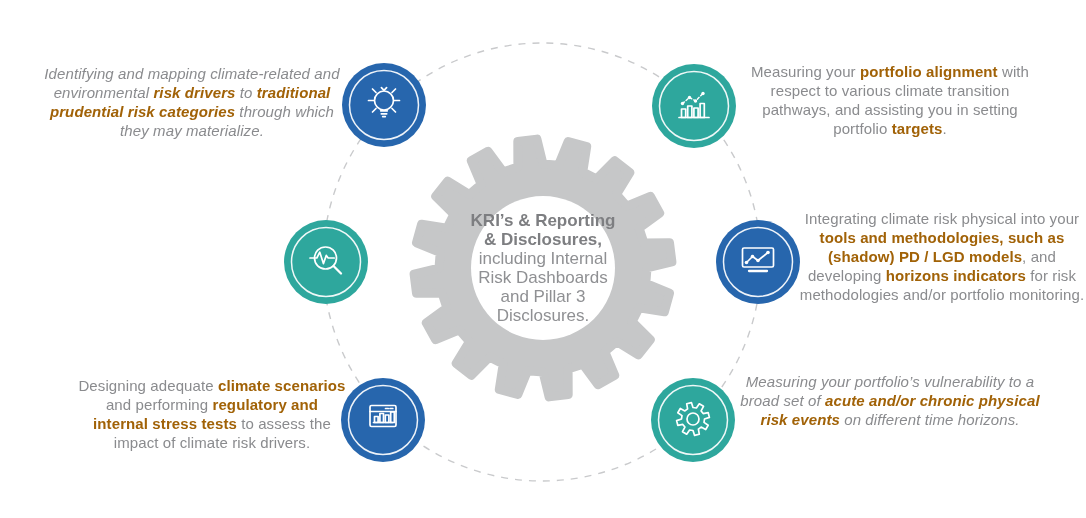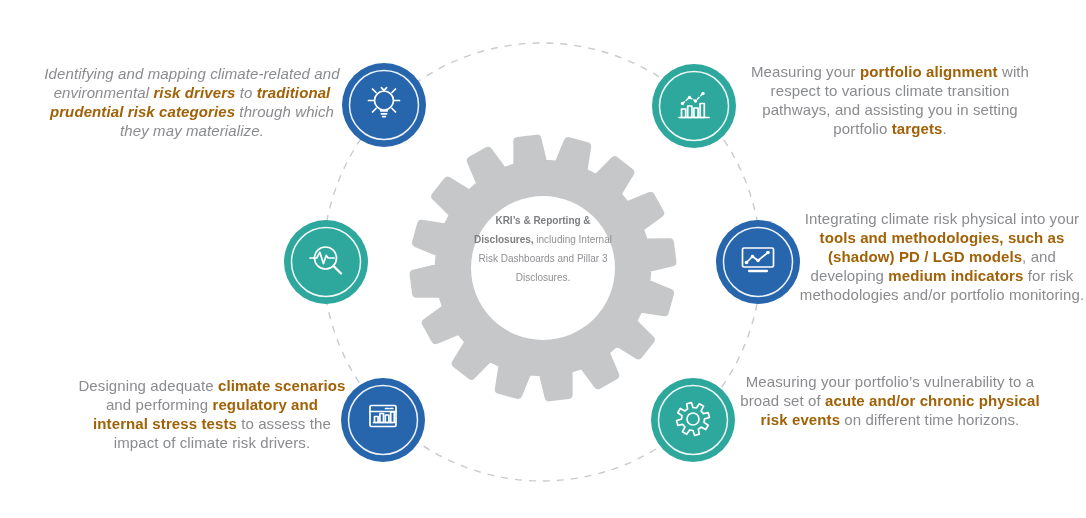--- a/index.html
+++ b/index.html
@@ -8,39 +8,39 @@
     font-family:"Liberation Sans",sans-serif;overflow:hidden;
   }
   .bg-layer{position:absolute;left:0;top:0;width:1086px;height:518px;}
   .txt{
     position:absolute;text-align:center;font-size:15px;line-height:19px;
     color:#8a8b8e;letter-spacing:0.1px;
   }
   .txt .b{font-weight:bold;color:#a16207;}
   .center-txt{
     position:absolute;left:468px;top:211px;width:150px;text-align:center;
-    font-size:10px;line-height:19px;color:#8f9093;
+    font-size:17px;line-height:19px;color:#8f9093;
   }
   .center-txt .b{font-weight:bold;color:#7d7e81;}
   .badge{position:absolute;width:84px;height:84px;border-radius:50%;}
   .badge svg{position:absolute;left:0;top:0;width:84px;height:84px;}
   .ring{fill:none;stroke:rgba(255,255,255,0.92);stroke-width:1.5;}
   .ic{fill:none;stroke:#ffffff;stroke-width:1.7;stroke-linecap:round;stroke-linejoin:round;}
   .ic-thick{fill:none;stroke:#ffffff;stroke-width:2.3;stroke-linecap:round;stroke-linejoin:round;}
   .ic-dash{fill:none;stroke:#ffffff;stroke-width:1.4;stroke-linecap:round;stroke-dasharray:2.5 2.2;}
   .dot{fill:#ffffff;stroke:none;}
   .dashed-circle{fill:none;stroke-width:1.4;stroke-dasharray:7 7;}
   .gear-body{stroke-width:9;stroke-linejoin:round;}
   
   .pos-t1{left:44px;top:64px;width:296px;font-style:italic;}
   .pos-t2{left:10px;top:212px;width:282px;}
   .pos-t3{left:78px;top:376px;width:268px;}
   .pos-t4{left:740px;top:62px;width:300px;}
   .pos-t5{left:798px;top:209px;width:288px;}
-  .pos-t6{left:740px;top:372px;width:300px;}
+  .pos-t6{left:740px;top:372px;width:300px;font-style:italic;}
   .pos-c1{left:342px;top:63px;}
   .pos-c2{left:284px;top:220px;}
   .pos-c3{left:341px;top:378px;}
   .pos-c4{left:652px;top:64px;}
   .pos-c5{left:716px;top:220px;}
   .pos-c6{left:651px;top:378px;}
 </style>
 </head>
 <body>
 
@@ -50,21 +50,21 @@
     <circle class="dashed-circle" cx="542" cy="262" r="219" style="stroke: rgb(201, 202, 204);"></circle>
     <path class="gear-body" d="M543.0 164.0L558.5 165.2L568.2 141.5L586.7 146.6L582.8 171.9L596.6 178.9L614.7 160.7L629.8 172.6L616.5 194.5L626.7 206.2L650.3 196.3L659.7 213.1L639.1 228.2L643.9 242.9L669.5 242.8L671.9 261.9L647.0 268.0L645.8 283.5L669.5 293.2L664.4 311.7L639.1 307.8L632.1 321.6L650.3 339.7L638.4 354.8L616.5 341.5L604.8 351.7L614.7 375.3L597.9 384.7L582.8 364.1L568.1 368.9L568.2 394.5L549.1 396.9L543.0 372.0L527.5 370.8L517.8 394.5L499.3 389.4L503.2 364.1L489.4 357.1L471.3 375.3L456.2 363.4L469.5 341.5L459.3 329.8L435.7 339.7L426.3 322.9L446.9 307.8L442.1 293.1L416.5 293.2L414.1 274.1L439.0 268.0L440.2 252.5L416.5 242.8L421.6 224.3L446.9 228.2L453.9 214.4L435.7 196.3L447.6 181.2L469.5 194.5L481.2 184.3L471.3 160.7L488.1 151.3L503.2 171.9L517.9 167.1L517.8 141.5L536.9 139.1Z" style="fill: rgb(198, 199, 200); stroke: rgb(198, 199, 200);"></path>
     <circle cx="543" cy="268" r="72" fill="#ffffff"></circle>
   </svg>
 
   <div class="center-txt"><span class="b">KRI’s &amp; Reporting &amp; Disclosures,</span><span> including Internal Risk Dashboards and Pillar 3 Disclosures.</span></div>
 
   <div class="txt pos-t1"><span>Identifying and mapping climate-related and environmental </span><span class="b">risk drivers</span><span> to </span><span class="b">traditional prudential risk categories</span><span> through which they may materialize.</span></div>
   <div class="txt pos-t3"><span>Designing adequate </span><span class="b">climate scenarios</span><span> and performing </span><span class="b">regulatory and internal stress tests</span><span> to assess the impact of climate risk drivers.</span></div>
   <div class="txt pos-t4"><span>Measuring your </span><span class="b">portfolio alignment</span><span> with respect to various climate transition pathways, and assisting you in setting portfolio </span><span class="b">targets</span><span>.</span></div>
-  <div class="txt pos-t5"><span>Integrating climate risk physical into your </span><span class="b">tools and methodologies, such as (shadow) PD / LGD models</span><span>, and developing </span><span class="b">medium indicators</span><span> for risk methodologies and/or portfolio monitoring.</span></div>
+  <div class="txt pos-t5"><span>Integrating climate risk physical into your </span><span class="b">tools and methodologies, such as (shadow) PD / LGD models</span><span>, and developing </span><span class="b">horizons indicators</span><span> for risk methodologies and/or portfolio monitoring.</span></div>
   <div class="txt pos-t6"><span>Measuring your portfolio’s vulnerability to a broad set of </span><span class="b">acute and/or chronic physical risk events</span><span> on different time horizons.</span></div>
 
   <div class="badge pos-c1" style="background-color: rgb(39, 102, 173);">
     <svg viewBox="0 0 84 84">
       <circle class="ring" cx="42" cy="42" r="34.5"></circle>
       <circle class="ic" cx="42" cy="37.5" r="9.5"></circle>
       <path class="ic" d="M38.7 47.8 h6.6 M39.3 50.8 h5.4 M40.7 53.6 h2.6"></path>
       <path class="ic" d="M26.5 37.5 h5 M52.5 37.5 h5 M30.5 26 l3.5 3.5 M50 29.5 l3.5 -3.5 M30.5 49 l3.5 -3.5 M50 45.5 l3.5 3.5"></path>
       <path class="ic" d="M39.4 24.6 l2.6 2.7 l2.6 -2.7"></path>
     </svg>

